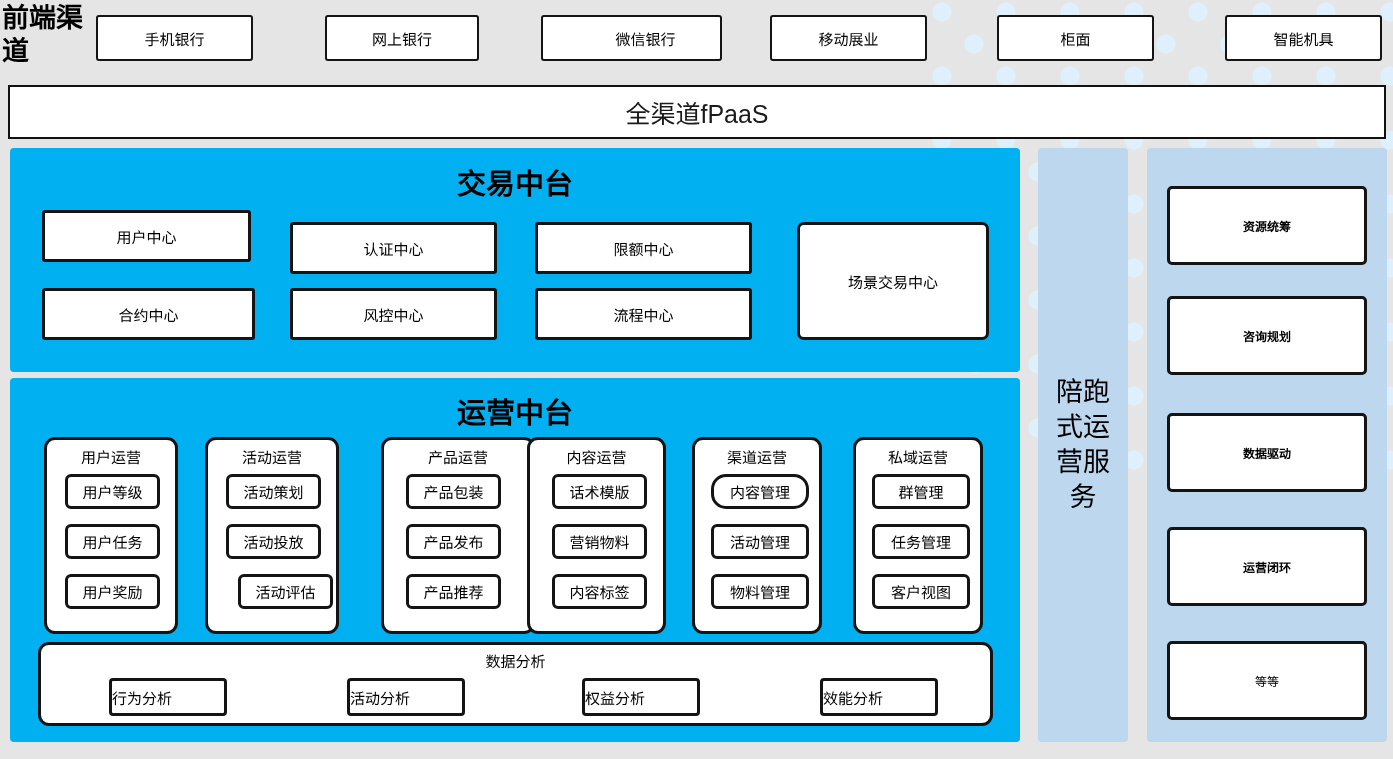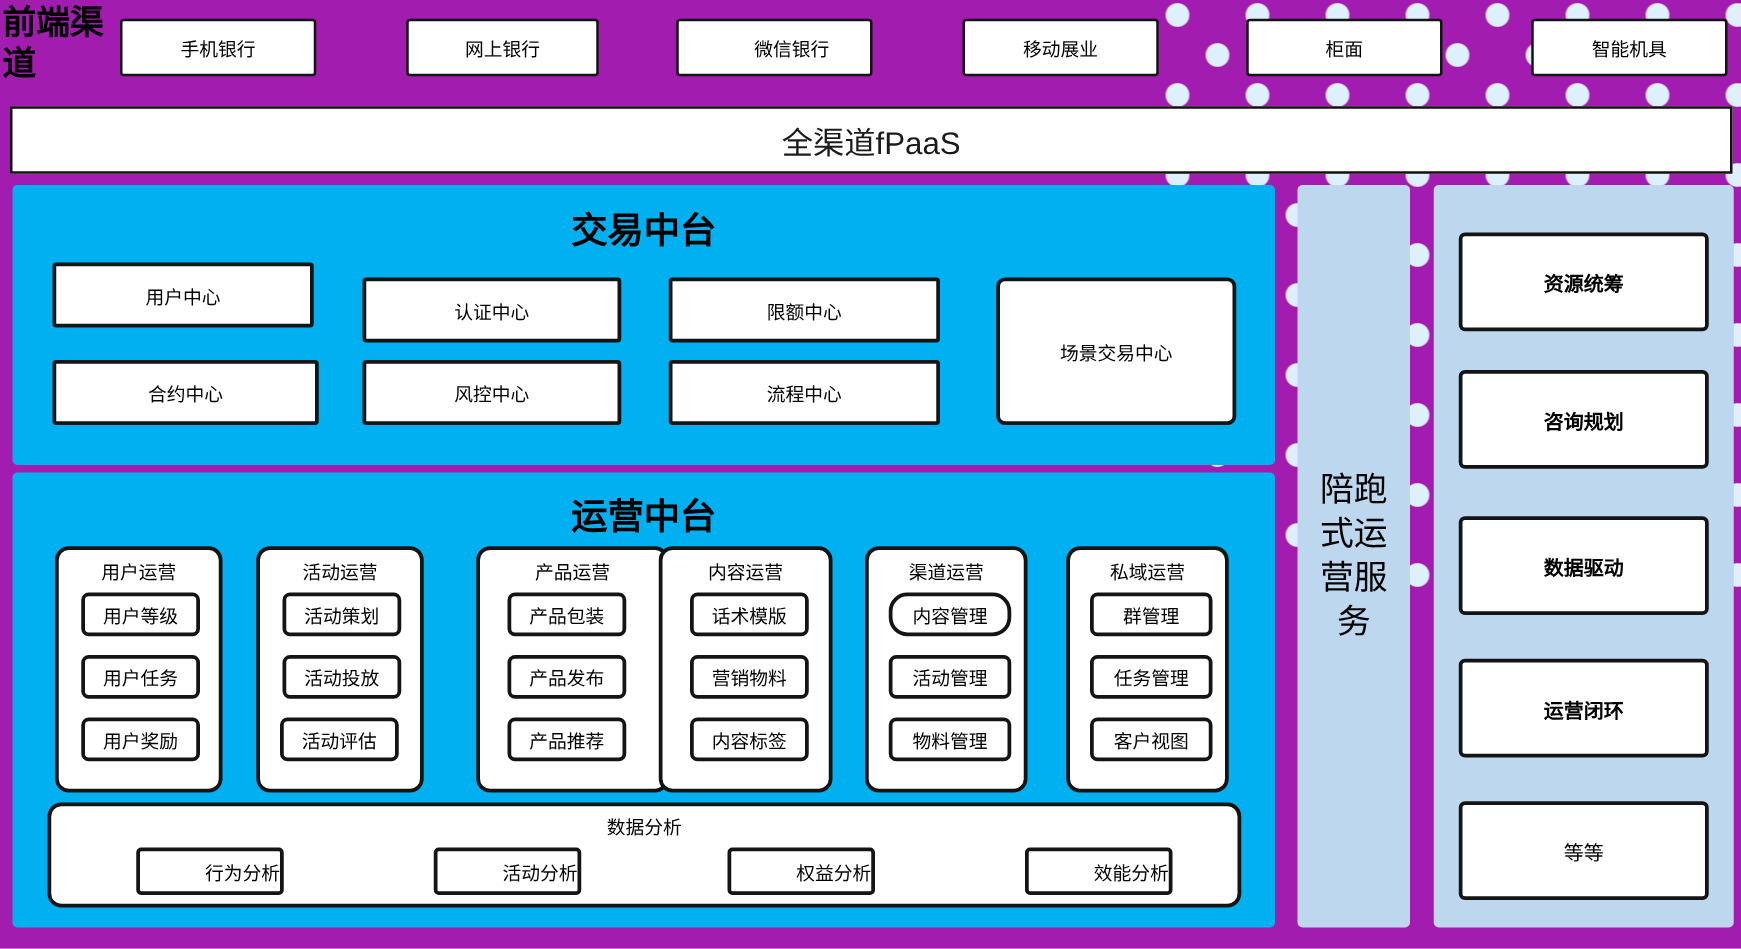--- a/index.html
+++ b/index.html
@@ -5,21 +5,21 @@
 <style>
   html, body {
     margin: 0;
     padding: 0;
     background: #ffffff;
   }
   #canvas {
     position: relative;
     width: 1393px;
     height: 759px;
-    background: #a21caf;
+    background: #e5e5e5;
     font-family: "Liberation Sans", "DejaVu Sans", sans-serif;
     overflow: hidden;
   }
   
   #dots {
     position: absolute;
     left: 930px;
     top: 0px;
     width: 463px;
     height: 470px;
@@ -145,21 +145,21 @@
     text-align: center; font-size: 15px; color: #000;
   }
   .an-item {
     position: absolute;
     top: 33px;
     width: 118px; height: 38px;
     background: #fff;
     border: 3px solid #141414;
     border-radius: 4px;
     box-sizing: border-box;
-    display: flex; align-items: center; justify-content: flex-end;
+    display: flex; align-items: center; justify-content: flex-start;
     font-size: 15px; color: #000;
   }
 
   
   .lblue {
     position: absolute;
     background: #bdd7ee;
     border-radius: 4px;
   }
   #service-col {
@@ -184,42 +184,42 @@
   .cap-box {
     position: absolute;
     left: 20px;
     width: 200px;
     height: 79px;
     background: #ffffff;
     border: 3px solid #141414;
     border-radius: 5px;
     box-sizing: border-box;
     display: flex; align-items: center; justify-content: center;
-    font-size: 16px;
+    font-size: 12px;
     font-weight: bold;
     color: #000;
   }
   .cap-box.plain { font-weight: normal; }
 </style>
 </head>
 <body>
 
 <div id="canvas">
 
   <div id="dots"></div>
 
   <div id="channel-label">前端渠道</div>
 
   <div class="wbox r3 channel-box" style="left:96px;width:157px;">
     <span>手机银行</span>
   </div>
   <div class="wbox r3 channel-box" style="left:325px;width:154px;text-align:right;">
     <span>网上银行</span>
   </div>
-  <div class="wbox r3 channel-box" style="left:541px;width:157px;padding-left:28px;">
+  <div class="wbox r3 channel-box" style="left:541px;width:181px;padding-left:28px;">
     <span>微信银行</span>
   </div>
   <div class="wbox r3 channel-box" style="left:770px;width:157px;">
     <span>移动展业</span>
   </div>
   <div class="wbox r3 channel-box" style="left:997px;width:157px;">
     <span>柜面</span>
   </div>
   <div class="wbox r3 channel-box" style="left:1225px;width:157px;">
     <span>智能机具</span>
@@ -275,21 +275,21 @@
   </div>
 
   <div class="op-col" style="left:205px;width:134px;">
     <div class="op-col-title">活动运营</div>
     <div class="op-item" style="left:18px;top:34px;width:95px;">
       <span>活动策划</span>
     </div>
     <div class="op-item" style="left:18px;top:84px;width:95px;">
       <span>活动投放</span>
     </div>
-    <div class="op-item" style="left:16px;top:134px;width:95px;">
+    <div class="op-item" style="left:30px;top:134px;width:95px;">
       <span>活动评估</span>
     </div>
   </div>
 
   <div class="op-col" style="left:381px;width:154px;">
     <div class="op-col-title">产品运营</div>
     <div class="op-item" style="left:22px;top:34px;width:95px;">
       <span>产品包装</span>
     </div>
     <div class="op-item" style="left:22px;top:84px;width:95px;">

